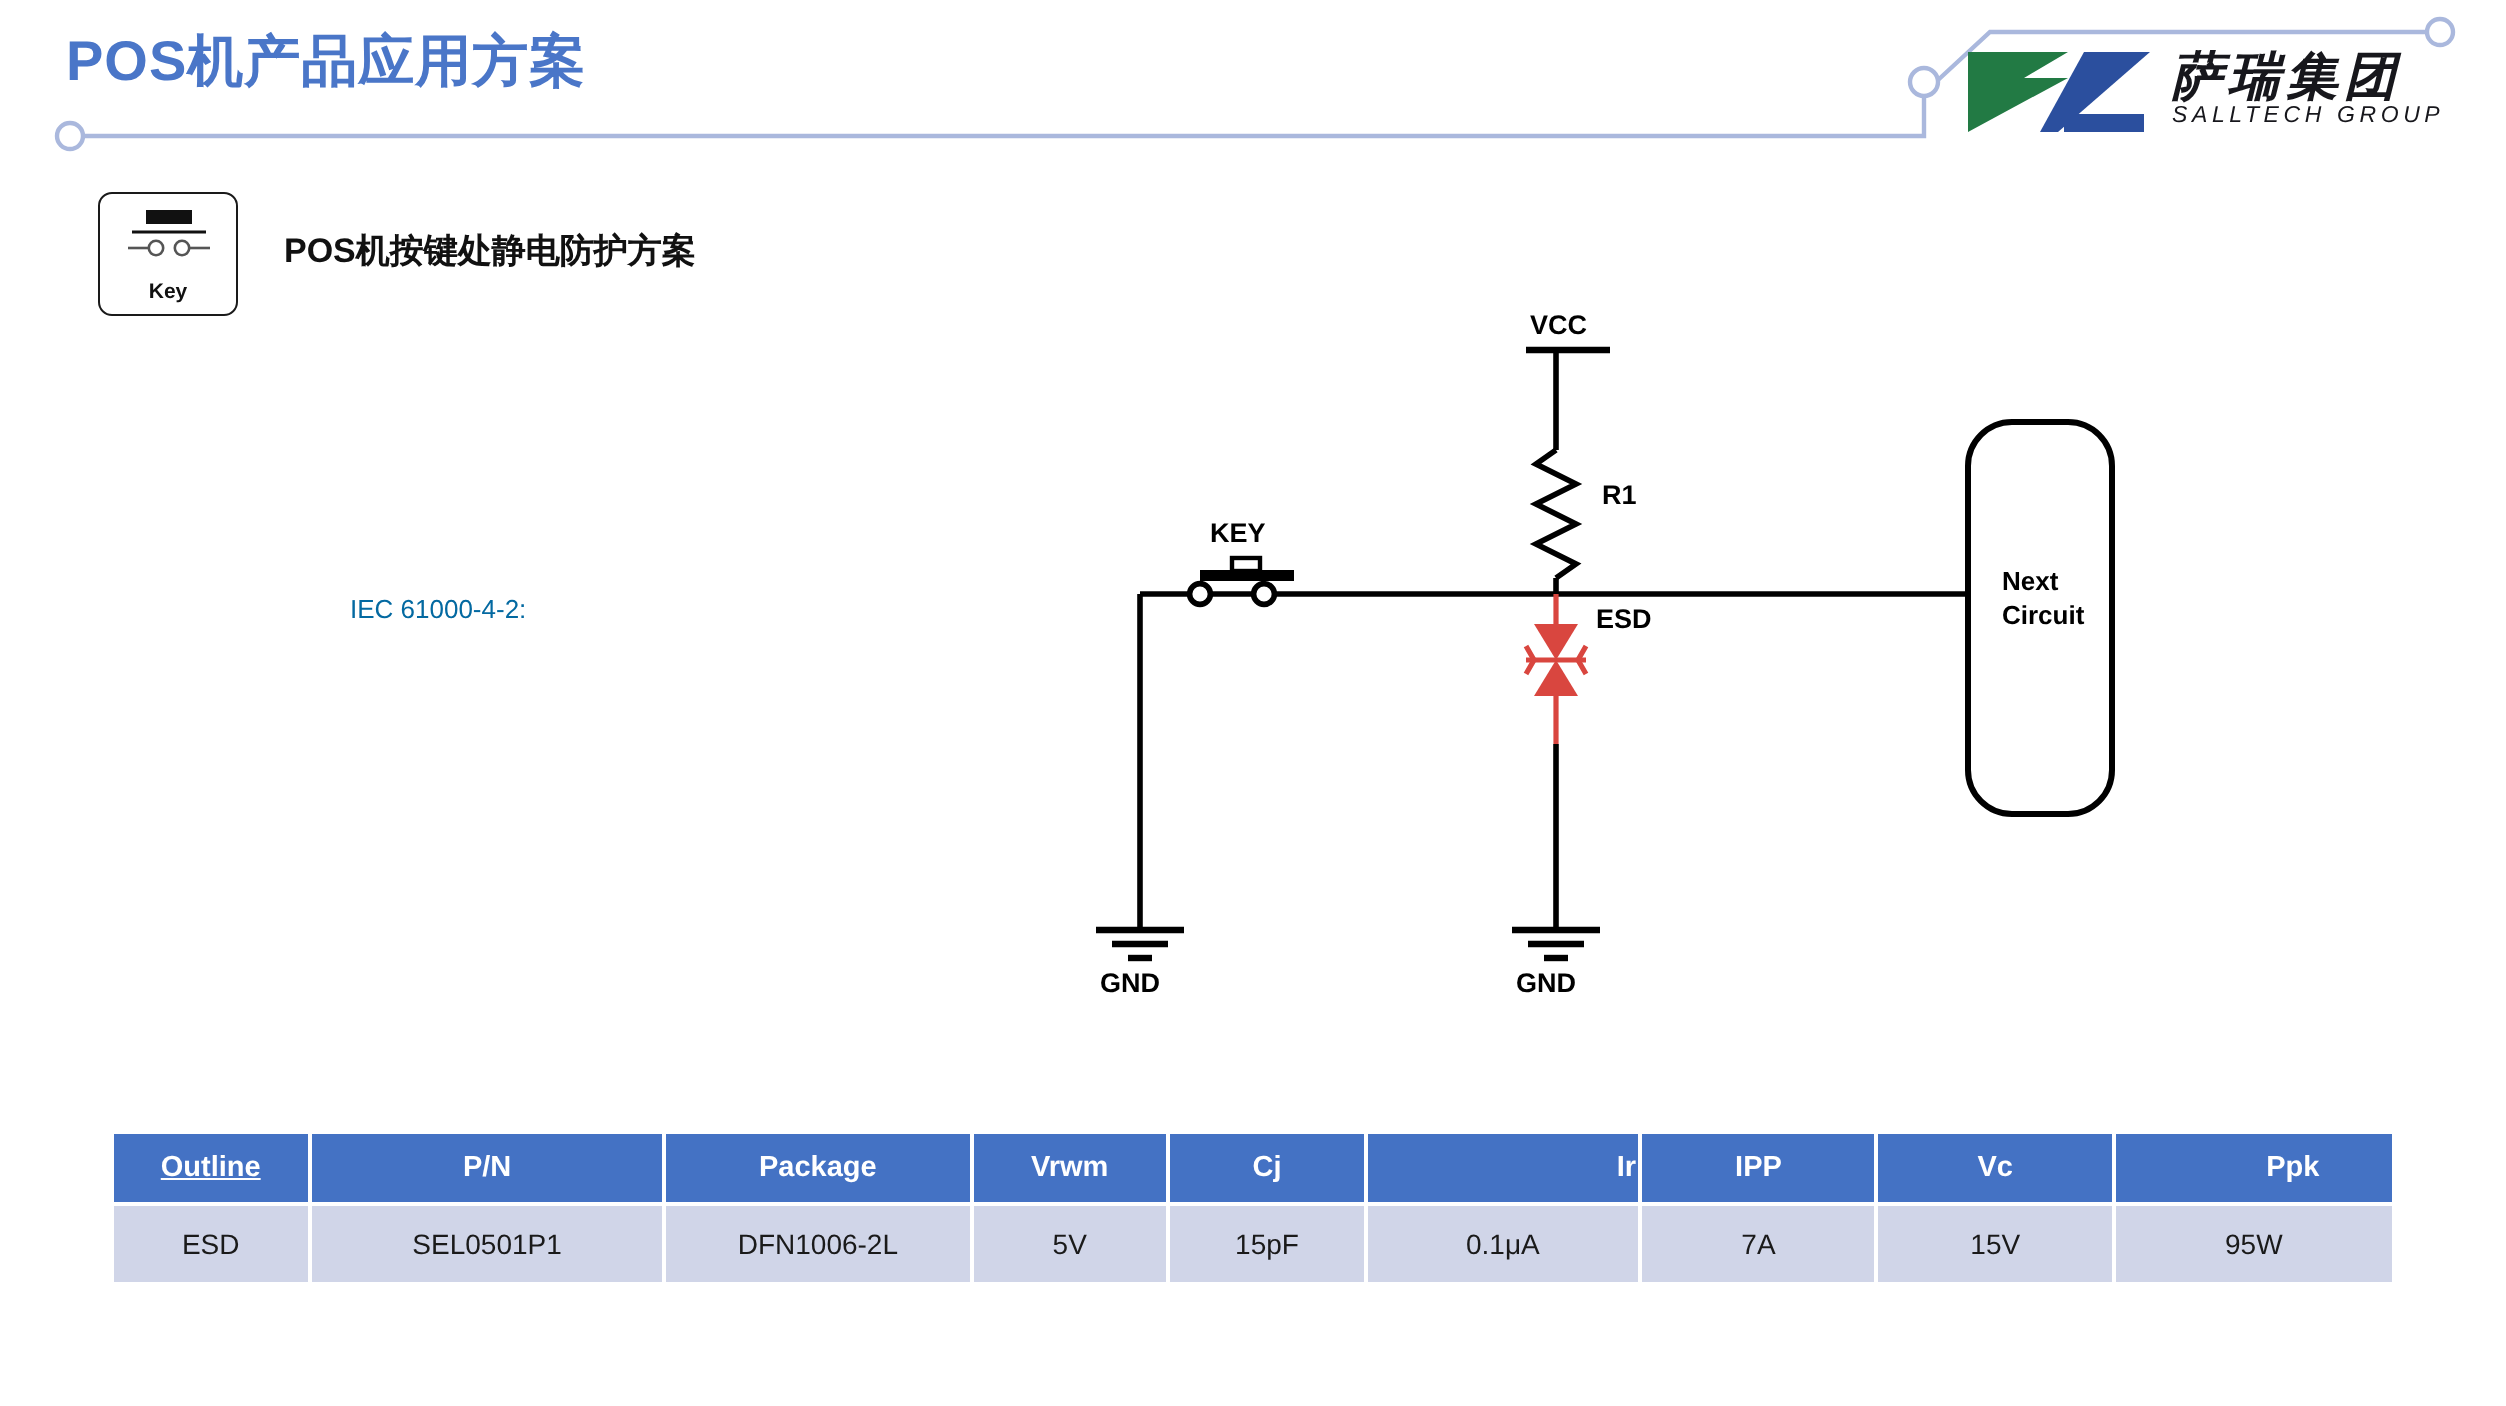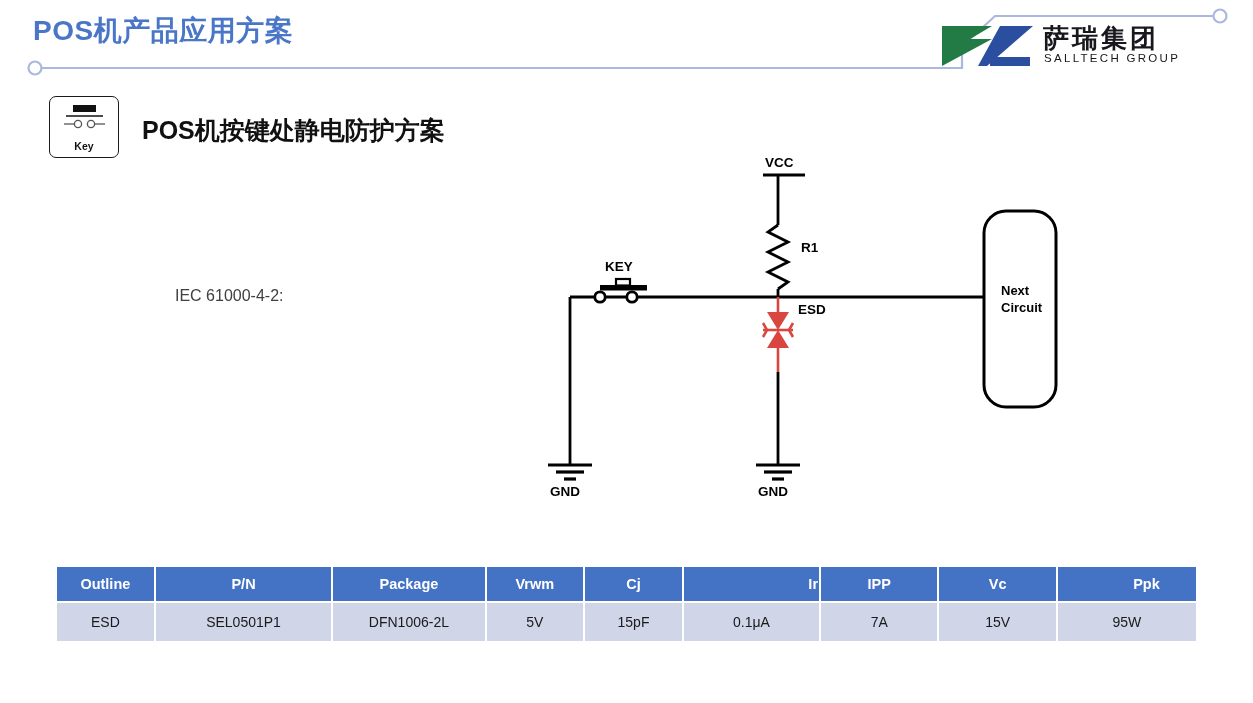--- a/index.html
+++ b/index.html
@@ -31,24 +31,25 @@
     position: absolute;
     left: 0; top: 0;
     width: 1253px;
     height: 92px;
     pointer-events: none;
   }
 
   
   #logo-block {
     position: absolute;
-    left: 940px;
+    left: 982px;
     top: 22px;
     width: 225px;
     height: 50px;
+    font-style: italic;
   }
   #logo-mark {
     position: absolute;
     left: 0; top: 2px;
     width: 95px; height: 44px;
   }
   #logo-cn {
     position: absolute;
     left: 103px;
     top: -1px;
@@ -86,33 +87,33 @@
     width: 68px;
     text-align: center;
     font-size: 10.5px;
     font-weight: bold;
     color: #111;
   }
   #subtitle {
     position: absolute;
     left: 142px;
     top: 114px;
-    font-size: 25px;
+    font-size: 17px;
     font-weight: bold;
     color: #111;
     white-space: nowrap;
   }
 
   
   #spec-note {
     position: absolute;
     left: 175px;
-    top: 284px;
-    font-size: 16px;
-    color: #404040;
+    top: 295px;
+    font-size: 13px;
+    color: #0369a1;
     line-height: 1.55;
     white-space: nowrap;
   }
 
   
   #circuit {
     position: absolute;
     left: 520px;
     top: 140px;
     width: 580px;
@@ -247,21 +248,21 @@
   <text x="238" y="356" font-family="Liberation Sans, sans-serif" font-size="13.5" font-weight="bold" fill="#000">GND</text>
 
   <rect x="464" y="71" width="72" height="196" rx="22" ry="22" fill="#fff" stroke="#000" stroke-width="3"></rect>
   <text x="481" y="155" font-family="Liberation Sans, sans-serif" font-size="13" font-weight="bold" fill="#000">Next</text>
   <text x="481" y="172" font-family="Liberation Sans, sans-serif" font-size="13" font-weight="bold" fill="#000">Circuit</text>
 </svg>
 
 <table id="spec-table">
   <thead>
     <tr>
-      <th style="width: 8.867%;">Outline</th>
+      <th style="width: 8.867%; text-decoration: underline;">Outline</th>
       <th style="width: 16.242%;">P/N</th>
       <th style="width: 13.96%;">Package</th>
       <th style="width: 8.867%;">Vrwm</th>
       <th style="width: 8.867%;">Cj</th>
       <th style="width: 12.467%; text-align: right;">Ir</th>
       <th style="width: 10.711%;">IPP</th>
       <th style="width: 10.711%;">Vc</th>
       <th style="width: 9.306%;">Ppk</th>
     </tr>
   </thead>

